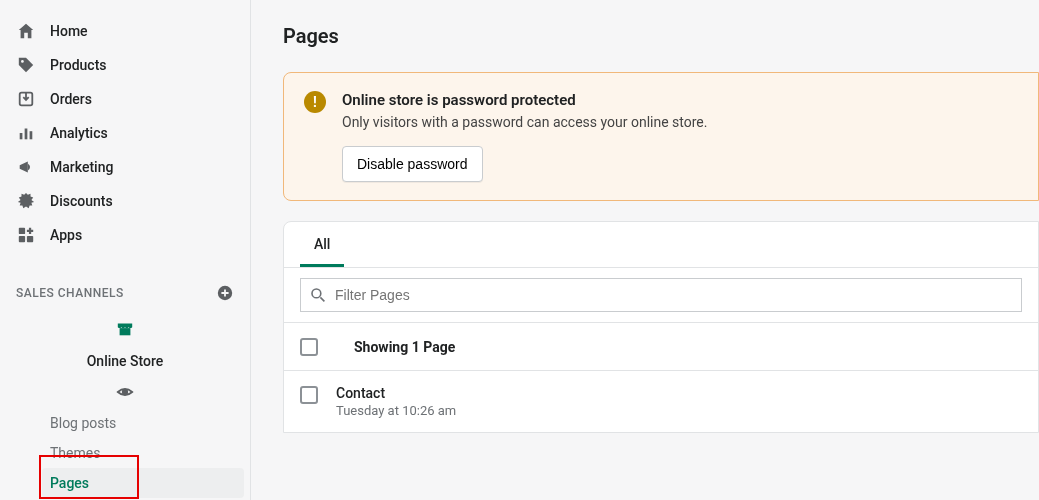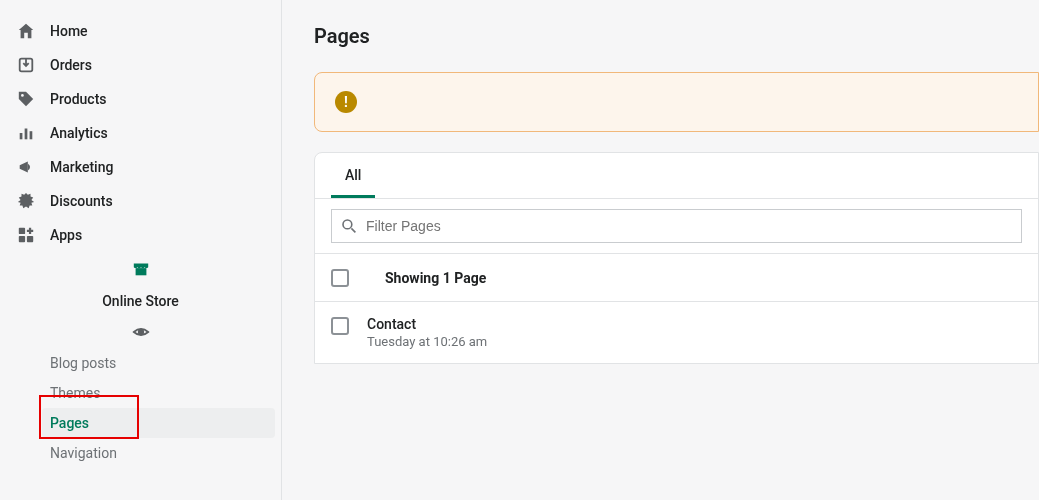--- a/index.html
+++ b/index.html
@@ -7,21 +7,21 @@
       font-family: -apple-system, BlinkMacSystemFont, "Segoe UI", Roboto, sans-serif;
       background: #f6f6f7;
       color: #202223;
       font-size: 14px;
       width: 1039px;
       height: 500px;
       overflow: hidden;
     }
     .layout { display: flex; height: 500px; }
     .sidebar {
-      width: 282px;
+      width: 251px;
       background: #f6f6f7;
       border-right: 1px solid #e1e3e5;
       padding-top: 14px;
     }
     .nav-item {
       display: flex;
       align-items: center;
       padding: 7px 16px;
       cursor: pointer;
       font-weight: 500;
@@ -197,35 +197,35 @@
     <div class="nav-item">
       <span class="nav-icon">
         <svg width="18" height="18" viewBox="0 0 20 20" fill="#5c5f62">
             <path d="M10 2 L18 9 L16 9 L16 18 L12 18 L12 12 L8 12 L8 18 L4 18 L4 9 L2 9 Z"></path>
           </svg>
       </span>
       <span>Home</span>
     </div>
     <div class="nav-item">
       <span class="nav-icon">
+        <svg width="18" height="18" viewBox="0 0 20 20" fill="#5c5f62">
+            <path d="M2 2 L10 2 L18 10 L10 18 L2 10 Z"></path>
+            <circle cx="6" cy="6" r="1.5" fill="#f6f6f7"></circle>
+          </svg>
+      </span>
+      <span>Products</span>
+    </div>
+    <div class="nav-item">
+      <span class="nav-icon">
         <svg width="18" height="18" viewBox="0 0 20 20" fill="none" stroke="#5c5f62" stroke-width="2">
             <rect x="3" y="3" width="14" height="14" rx="2"></rect>
             <path d="M10 3 L10 11 M7 8 L10 11 L13 8"></path>
           </svg>
       </span>
       <span>Orders</span>
-    </div>
-    <div class="nav-item">
-      <span class="nav-icon">
-        <svg width="18" height="18" viewBox="0 0 20 20" fill="#5c5f62">
-            <path d="M2 2 L10 2 L18 10 L10 18 L2 10 Z"></path>
-            <circle cx="6" cy="6" r="1.5" fill="#f6f6f7"></circle>
-          </svg>
-      </span>
-      <span>Products</span>
     </div>
     <div class="nav-item">
       <span class="nav-icon">
         <svg width="18" height="18" viewBox="0 0 20 20" fill="#5c5f62">
             <rect x="3" y="10" width="3" height="7"></rect>
             <rect x="8.5" y="5" width="3" height="12"></rect>
             <rect x="14" y="8" width="3" height="9"></rect>
           </svg>
       </span>
       <span>Analytics</span>
@@ -252,20 +252,29 @@
         <svg width="18" height="18" viewBox="0 0 20 20" fill="#5c5f62">
             <rect x="2" y="2" width="7" height="7" rx="1"></rect>
             <rect x="2" y="11" width="7" height="7" rx="1"></rect>
             <rect x="11" y="11" width="7" height="7" rx="1"></rect>
             <path d="M14.5 2 L14.5 9 M11 5.5 L18 5.5" stroke="#5c5f62" stroke-width="2.5"></path>
           </svg>
       </span>
       <span>Apps</span>
     </div>
 
+    <div class="section-header">
+      <span>SALES CHANNELS</span>
+      <span>
+        <svg width="18" height="18" viewBox="0 0 20 20" fill="#5c5f62">
+            <circle cx="10" cy="10" r="8"></circle>
+            <path d="M10 6 L10 14 M6 10 L14 10" stroke="#f6f6f7" stroke-width="2"></path>
+          </svg>
+      </span>
+    </div>
 
     <div class="channel-item">
       <span class="nav-icon">
         <svg width="18" height="18" viewBox="0 0 20 20" fill="#007b5c">
             <path d="M2 4 L18 4 L18 8 Q16 10 14 8 Q12 10 10 8 Q8 10 6 8 Q4 10 2 8 Z"></path>
             <rect x="4" y="9" width="12" height="8" fill="#007b5c"></rect>
           </svg>
       </span>
       <span class="label">Online Store</span>
       <span>
@@ -283,20 +292,25 @@
       <div class="subnav-item">Navigation</div>
       <div class="highlight-box" style="left:33px; top:47px; width:100px; height:44px;"></div>
     </div>
   </aside>
 
   <main class="main">
     <h1 class="page-title">Pages</h1>
 
     <div class="banner">
       <div class="banner-icon">!</div>
+      <div>
+        <div class="banner-title">Online store is password protected</div>
+        <div class="banner-text">Only visitors with a password can access your online store.</div>
+        <button class="banner-btn">Disable password</button>
+      </div>
     </div>
 
     <div class="card">
       <div class="tabs">
         <div class="tab active">All</div>
       </div>
       <div class="filter-row">
         <div class="filter-wrap">
           <span class="search-ico">
             <svg width="16" height="16" viewBox="0 0 20 20" fill="none" stroke="#6d7175" stroke-width="2">

